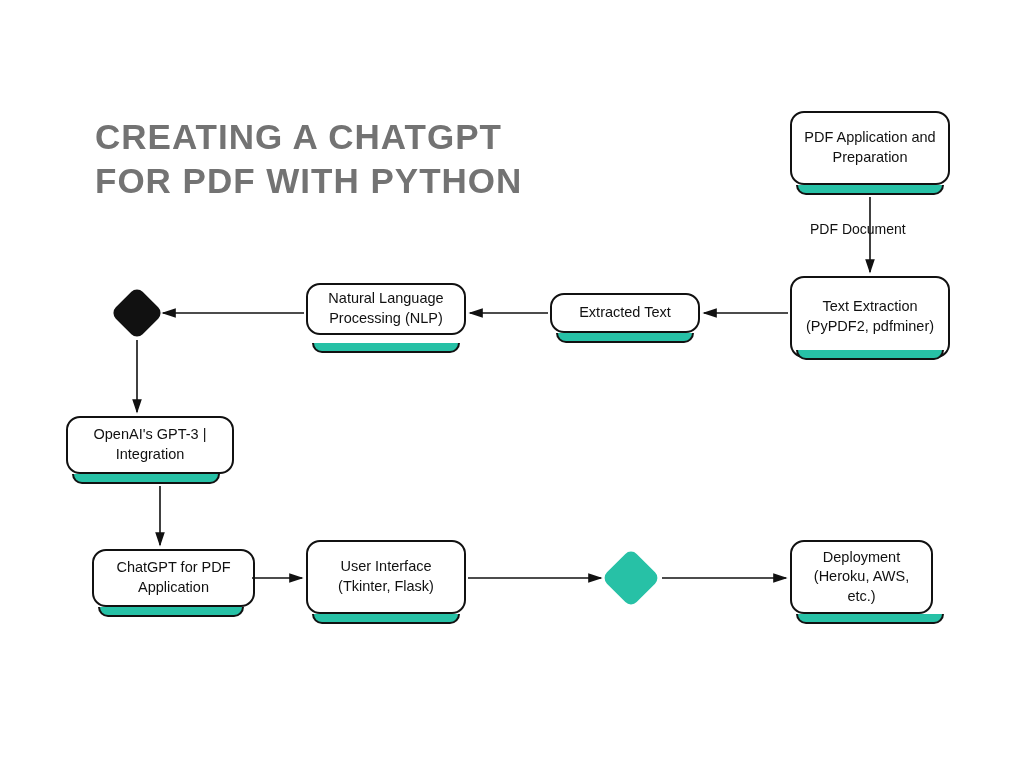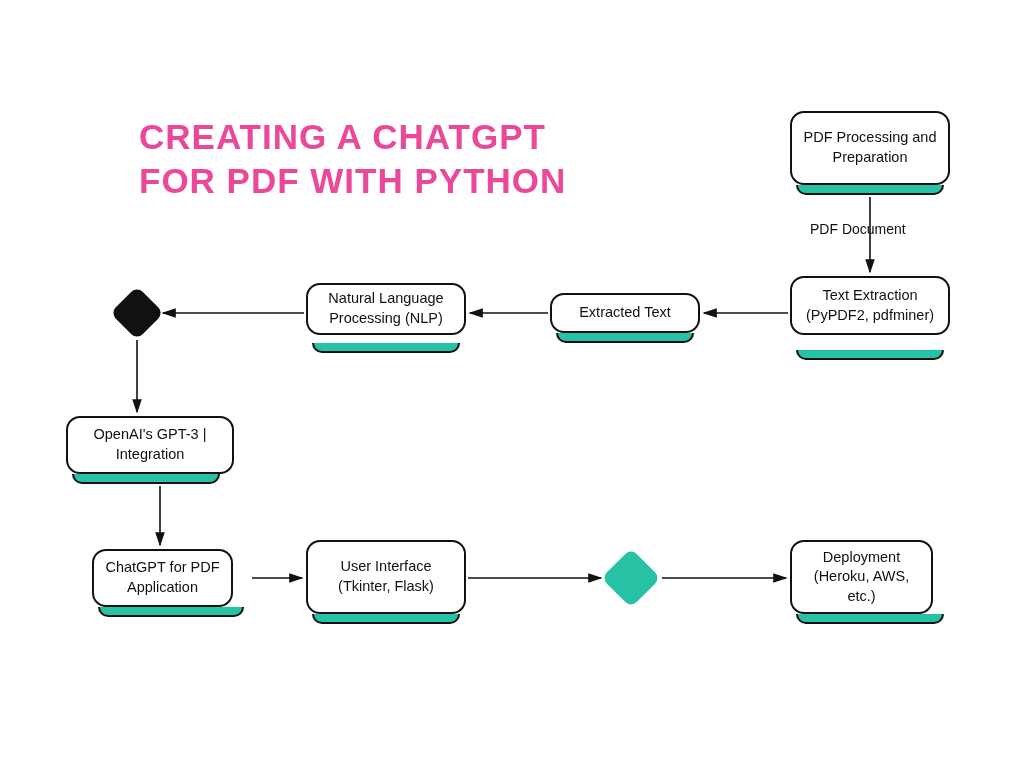--- a/index.html
+++ b/index.html
@@ -13,22 +13,21 @@
     overflow: hidden;
   }
   .title {
     position: absolute;
     left: 95px;
     top: 115px;
     font-size: 35px;
     font-weight: 600;
     letter-spacing: 1px;
     line-height: 1.25;
-    color: #ec4899;
-    margin-left: 44px;
+    color: #737373;
   }
   .node {
     position: absolute;
     display: flex;
     align-items: center;
     justify-content: center;
     text-align: center;
     font-size: 14.5px;
     line-height: 1.35;
     color: #111;
@@ -62,38 +61,38 @@
     position: absolute;
     font-size: 14px;
     color: #111;
   }
 </style>
 </head>
 <body>
 
 <div class="title">CREATING A CHATGPT<br>FOR PDF WITH PYTHON</div>
 
-<div class="node" style="left:790px; top:111px; width:160px; height:74px;">PDF Processing and Preparation</div>
+<div class="node" style="left:790px; top:111px; width:160px; height:74px;">PDF Application and Preparation</div>
 <div class="shadowbar teal" style="left:796px; top:185px; width:148px;"></div>
 
-<div class="node" style="left:790px; top:276px; width:160px; height:59px;">Text Extraction (PyPDF2, pdfminer)</div>
+<div class="node" style="left:790px; top:276px; width:160px; height:82px;">Text Extraction (PyPDF2, pdfminer)</div>
 <div class="shadowbar teal" style="left:796px; top:350px; width:148px;"></div>
 
 <div class="node" style="left:550px; top:293px; width:150px; height:40px;">Extracted Text</div>
 <div class="shadowbar teal" style="left:556px; top:333px; width:138px;"></div>
 
 <div class="node" style="left:306px; top:283px; width:160px; height:52px;">Natural Language Processing  (NLP)</div>
 <div class="shadowbar teal" style="left:312px; top:343px; width:148px;"></div>
 
 <div class="diamond black" style="left:118px; top:294px;"></div>
 
 <div class="node" style="left:66px; top:416px; width:168px; height:58px;">OpenAI's GPT-3 | Integration</div>
 <div class="shadowbar teal" style="left:72px; top:474px; width:148px;"></div>
 
-<div class="node" style="left:92px; top:549px; width:141px; height:58px;">ChatGPT for PDF Application</div>
+<div class="node" style="left:92px; top:549px; width:163px; height:58px;">ChatGPT for PDF Application</div>
 <div class="shadowbar teal" style="left:98px; top:607px; width:146px;"></div>
 
 <div class="node" style="left:306px; top:540px; width:160px; height:74px;">User Interface (Tkinter, Flask)</div>
 <div class="shadowbar teal" style="left:312px; top:614px; width:148px;"></div>
 
 <div class="diamond teal" style="left:610px; top:557px;"></div>
 
 <div class="node" style="left:790px; top:540px; width:143px; height:74px;">Deployment (Heroku, AWS, etc.)</div>
 <div class="shadowbar teal" style="left:796px; top:614px; width:148px;"></div>
 

